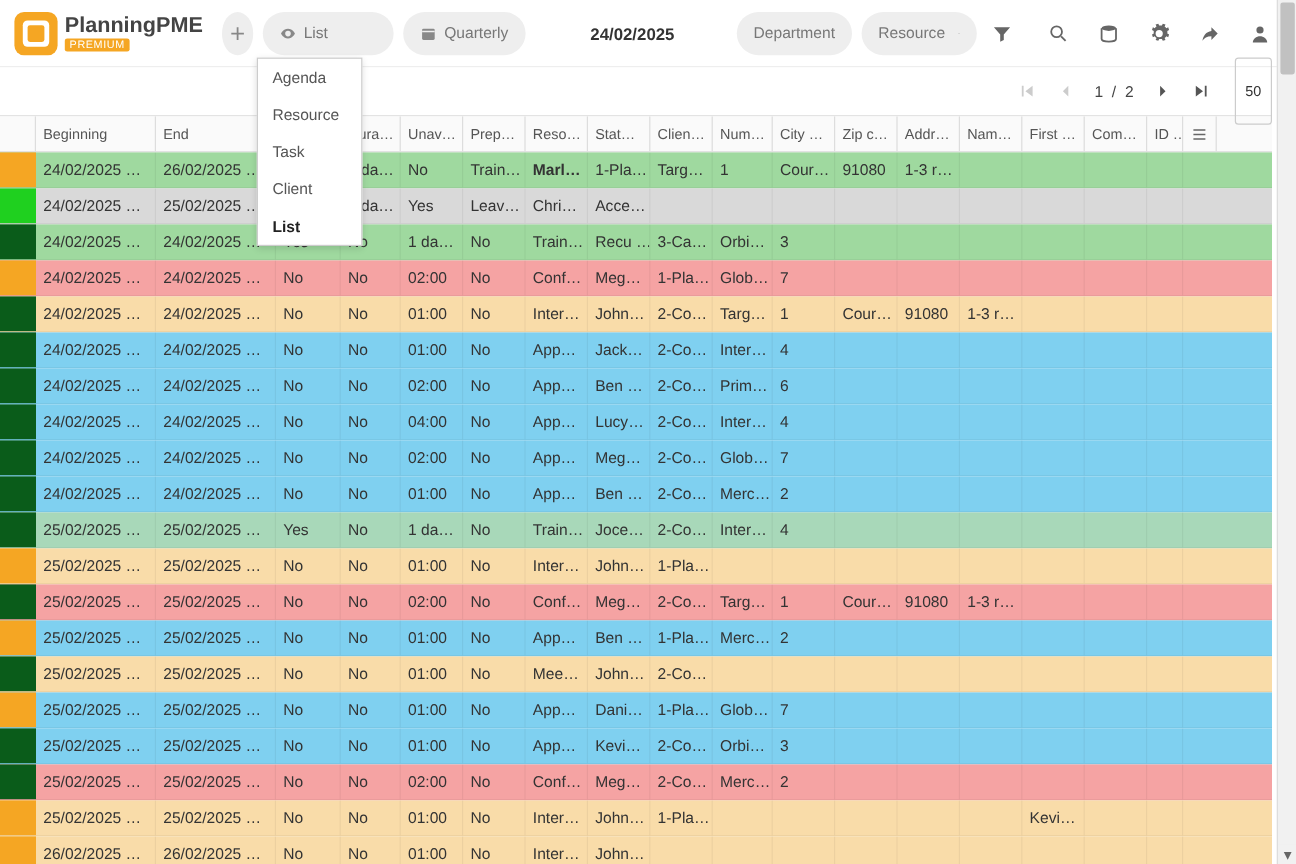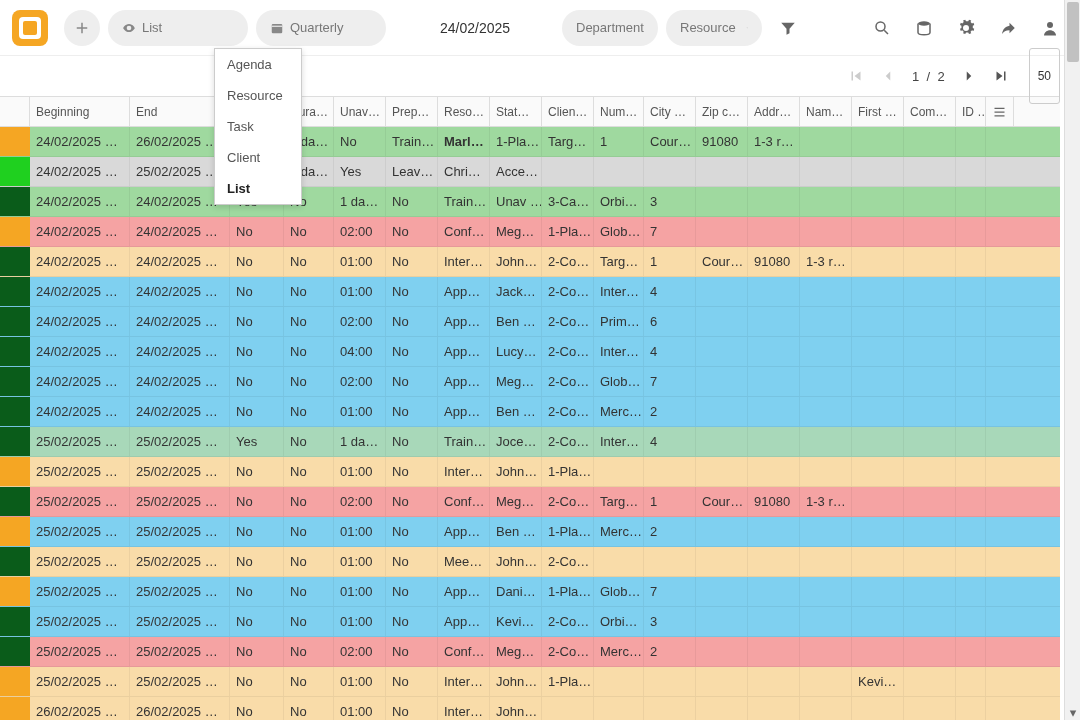--- a/index.html
+++ b/index.html
@@ -14,21 +14,21 @@
   .logo-main { font-size:18px; font-weight:600; color:#444; }
   .logo-sub { font-size:9px; background:#f5a623; color:#fff; padding:1px 4px; border-radius:2px; width:fit-content; margin-top:2px; letter-spacing:0.5px; }
   
   .icon-btn { width:36px; height:36px; border-radius:50%; display:flex; align-items:center; justify-content:center; cursor:pointer; color:#666; }
   .icon-btn.soft { background:#eee; }
   
   .pill { height:36px; border-radius:18px; background:#eee; display:flex; align-items:center; padding:0 14px; gap:6px; color:#777; position:relative; }
   .pill .caret { margin-left:4px; }
   .pill input { border:none; background:transparent; font-size:14px; color:#333; width:90px; outline:none; }
   .pill.date { background:transparent; }
-  .pill.date input { color:#333; font-weight:400; width:100px;margin-left:32px; }
+  .pill.date input { color:#333; font-weight:700; width:100px;margin-left:32px; }
   
   .spacer { flex:1; }
   .top-icons { display:flex; gap:6px; }
   
   .dropdown { position:absolute; top:48px; left:214px; width:88px; background:#fff; border:1px solid #ccc; box-shadow:0 2px 6px rgba(0,0,0,0.15); z-index:50; }
   .dropdown-item { padding:8px 12px; font-size:13px; color:#555; cursor:pointer; }
   .dropdown-item.selected { font-weight:700; color:#222; }
   
   .pager { display:flex; align-items:center; justify-content:flex-end; height:40px; padding-right:20px; gap:4px; }
   .pager .pg-btn { width:28px; height:28px; display:flex; align-items:center; justify-content:center; color:#555; cursor:pointer; border-radius:4px; }
@@ -56,20 +56,24 @@
   .pill svg { width:14px; height:14px; }
 </style>
 </head>
 <body>
 
 <div class="topbar">
   <div class="logo">
     <div class="logo-icon">
         <div class="logo-inner"></div>
       </div>
+    <div class="logo-text">
+      <span class="logo-main">PlanningPME</span>
+      <span class="logo-sub">PREMIUM</span>
+    </div>
   </div>
 
   <div class="icon-btn soft">
     <svg viewBox="0 0 24 24" fill="none" stroke="#888" stroke-width="2">
         <path d="M12 5v14M5 12h14"></path>
       </svg>
   </div>
 
   <div class="pill" style="width:140px">
     <svg viewBox="0 0 24 24" fill="#888">
@@ -250,21 +254,21 @@
       </div>
       <div class="row" style="background: rgb(159, 217, 159);">
         <div class="marker" style="background: rgb(10, 92, 26);"></div>
         <div class="cell" style="width: 100px; flex: 0 0 100px;">24/02/2025 …</div>
         <div class="cell" style="width: 100px; flex: 0 0 100px;">24/02/2025 …</div>
         <div class="cell" style="width: 54px; flex: 0 0 54px;">Yes</div>
         <div class="cell" style="width: 50px; flex: 0 0 50px;">No</div>
         <div class="cell" style="width: 52px; flex: 0 0 52px;">1 da…</div>
         <div class="cell" style="width: 52px; flex: 0 0 52px;">No</div>
         <div class="cell" style="width: 52px; flex: 0 0 52px;">Train…</div>
-        <div class="cell" style="width: 52px; flex: 0 0 52px;">Unav …</div>
+        <div class="cell" style="width: 52px; flex: 0 0 52px;">Recu …</div>
         <div class="cell" style="width: 52px; flex: 0 0 52px;">3-Ca…</div>
         <div class="cell" style="width: 50px; flex: 0 0 50px;">Orbi…</div>
         <div class="cell" style="width: 52px; flex: 0 0 52px;">3</div>
         <div class="cell" style="width: 52px; flex: 0 0 52px;"></div>
         <div class="cell" style="width: 52px; flex: 0 0 52px;"></div>
         <div class="cell" style="width: 52px; flex: 0 0 52px;"></div>
         <div class="cell" style="width: 52px; flex: 0 0 52px;"></div>
         <div class="cell" style="width: 52px; flex: 0 0 52px;"></div>
         <div class="cell" style="width: 30px; flex: 0 0 30px;"></div>
       </div>

